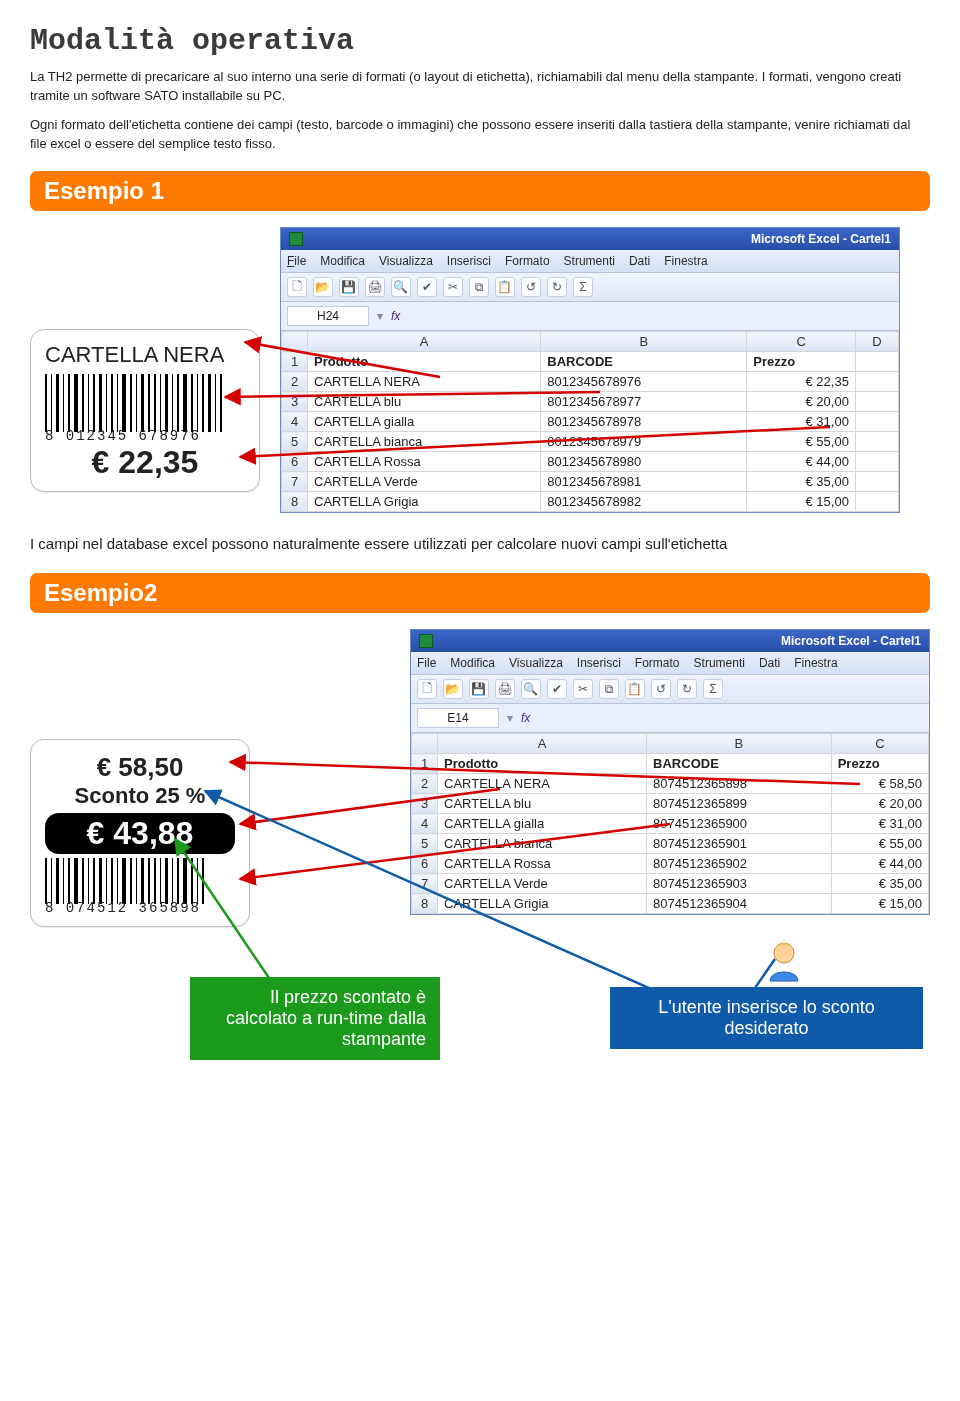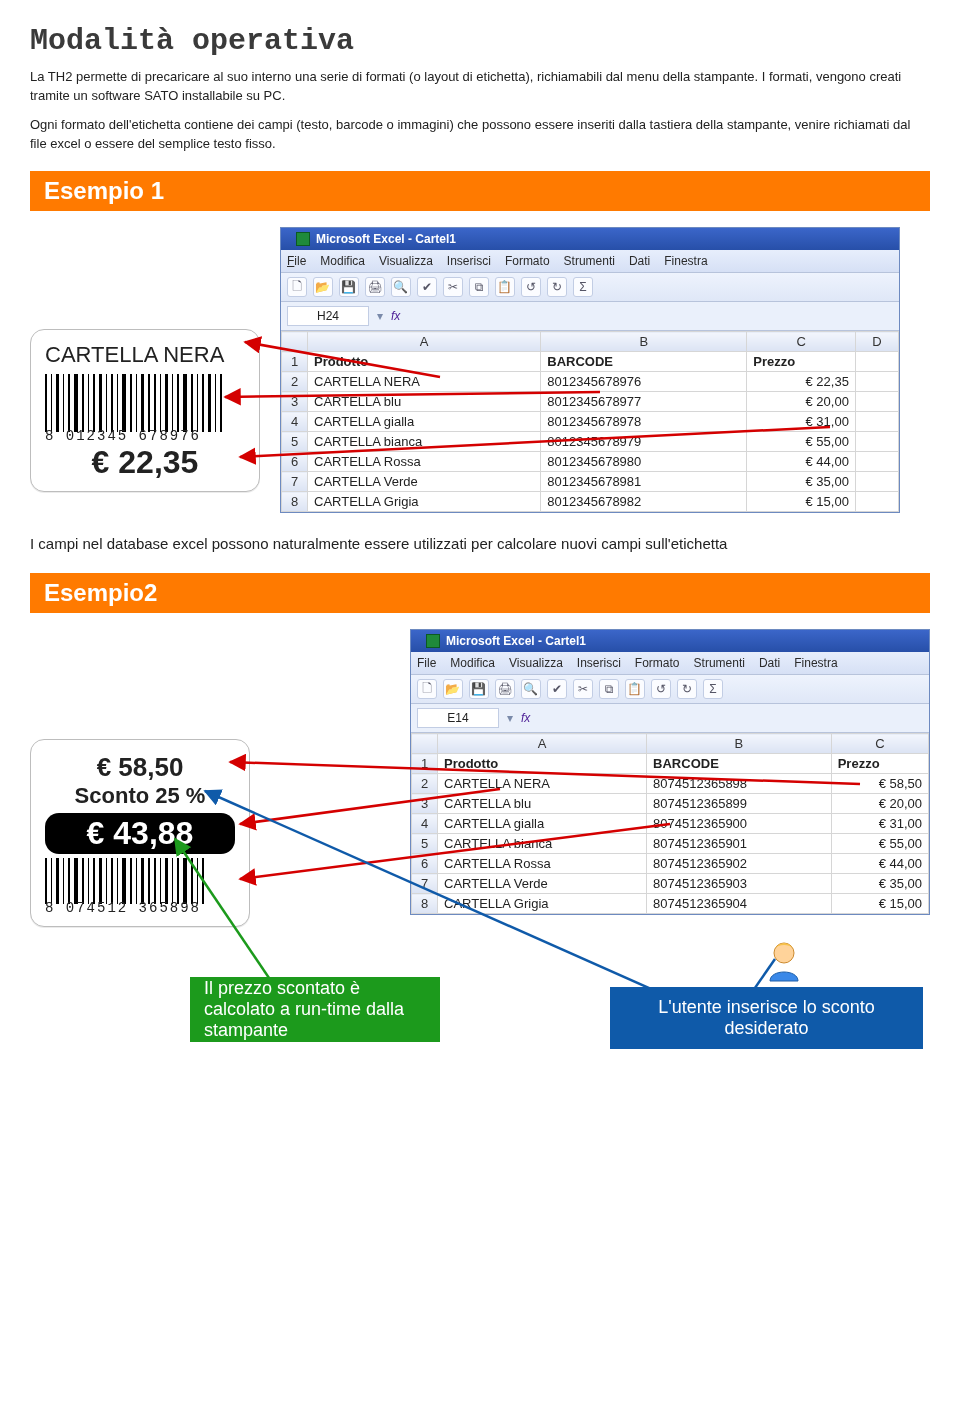--- a/index.html
+++ b/index.html
@@ -1,20 +1,20 @@
 <!DOCTYPE html>
 <html><head>
 <meta charset="utf-8">
 <style>
   * { box-sizing: border-box; margin: 0; padding: 0; }
   body { font-family: Verdana, Arial, sans-serif; width: 960px; background: #fff; color: #222; }
   .page { padding: 24px 30px 30px 30px; }
   h1 { font-family: Liberation Mono, monospace; font-size: 30px; font-weight: bold; color: #3a3a3a; margin-bottom: 10px; }
   .lead { font-size: 13px; line-height: 1.45; margin-bottom: 10px; }
-  .banner { background: #ff7a00; color: #fff; font-size: 24px; font-weight: bold; padding: 6px 14px; margin: 18px 0 16px 0; }
+  .banner { background: #ff7a00; color: #fff; font-size: 24px; font-weight: bold; padding: 6px 14px; margin: 18px 0 16px 0; border-radius: 7px; }
   .row { display: flex; gap: 20px; align-items: flex-start; position: relative; }
   .label-card {
     border: 1px solid #bdbdbd; border-radius: 14px; padding: 12px 14px 10px 14px;
     background: #fff; box-shadow: 0 1px 0 rgba(0,0,0,0.08);
     display: inline-block;
   }
   .label-title { font-family: Arial, sans-serif; font-size: 22px; margin-bottom: 6px; }
   .barcode { display: flex; align-items: flex-end; gap: 1px; height: 58px; margin: 4px 0 2px 0; }
   .bar { display: inline-block; background: #000; height: 100%; }
   .b1 { width: 1px; } .b2 { width: 2px; } .b3 { width: 3px; } .b4 { width: 4px; }
@@ -22,21 +22,21 @@
   .barcode-num { font-family: Liberation Mono, monospace; font-size: 14px; letter-spacing: 2px; margin-top: -6px; }
   .price-big { font-family: Arial, sans-serif; font-size: 32px; font-weight: bold; text-align: center; }
 
   
   .excel {
     border: 1px solid #6d8ac0; background: #f0f3fb; flex: 1; min-width: 0;
     font-family: Tahoma, Arial, sans-serif; font-size: 12px;
   }
   .excel-title {
     background: linear-gradient(#3b66c9, #274fa8); color: #fff; font-weight: bold;
-    padding: 4px 15px; display: flex; align-items: center; gap: 6px;
+    padding: 4px 8px; display: flex; align-items: center; gap: 6px; justify-content: space-between;
   }
   .excel-title .xl { width: 14px; height: 14px; background: #1f8a3b; border: 1px solid #0c5a23; display:inline-block; }
   .menubar { background: linear-gradient(#e7eefc, #d6e0f5); padding: 4px 6px; display: flex; gap: 14px; border-bottom: 1px solid #b7c3db; }
   .menubar span { color: #2b2b2b; }
   .menubar span u { text-decoration: underline; }
   .toolbar { background: linear-gradient(#eef3fd, #dfe7f7); padding: 4px 6px; display: flex; gap: 6px; border-bottom: 1px solid #b7c3db; flex-wrap: wrap; }
   .tbtn { width: 20px; height: 20px; background: #fbfcff; border: 1px solid #c2cde4; border-radius: 3px; display:flex; align-items:center; justify-content:center; font-size: 12px; color:#556; }
   .namefx { display:flex; align-items:center; gap: 8px; padding: 4px 6px; background:#eaf0fb; border-bottom: 1px solid #b7c3db; }
   .namebox { width: 82px; background:#fff; border:1px solid #c2cde4; padding: 2px 6px; font-size: 12px; text-align:center; }
   .fxlbl { font-style: italic; color: #4c1d95; }
@@ -59,21 +59,21 @@
   }
 
   
   .arrows { position: absolute; inset: 0; pointer-events: none; }
 
   
   .callouts { position: relative; height: 140px; margin-top: 18px; }
   .user-ico { position: absolute; left: 730px; top: -10px; }
   .note-green {
     position: absolute; left: 160px; top: 30px; width: 250px;
-    background: #1c9a1c; color: #fff; font-size: 18px; text-align: left; padding: 1px 14px;
+    background: #1c9a1c; color: #fff; font-size: 18px; text-align: right; padding: 10px 14px;
   }
   .note-blue {
     position: absolute; left: 580px; top: 40px; width: 313px;
     background: #0f5aa9; color: #fff; font-size: 18px; text-align: center; padding: 10px 14px;
   }
 
 </style>
 </head>
 <body>
 

